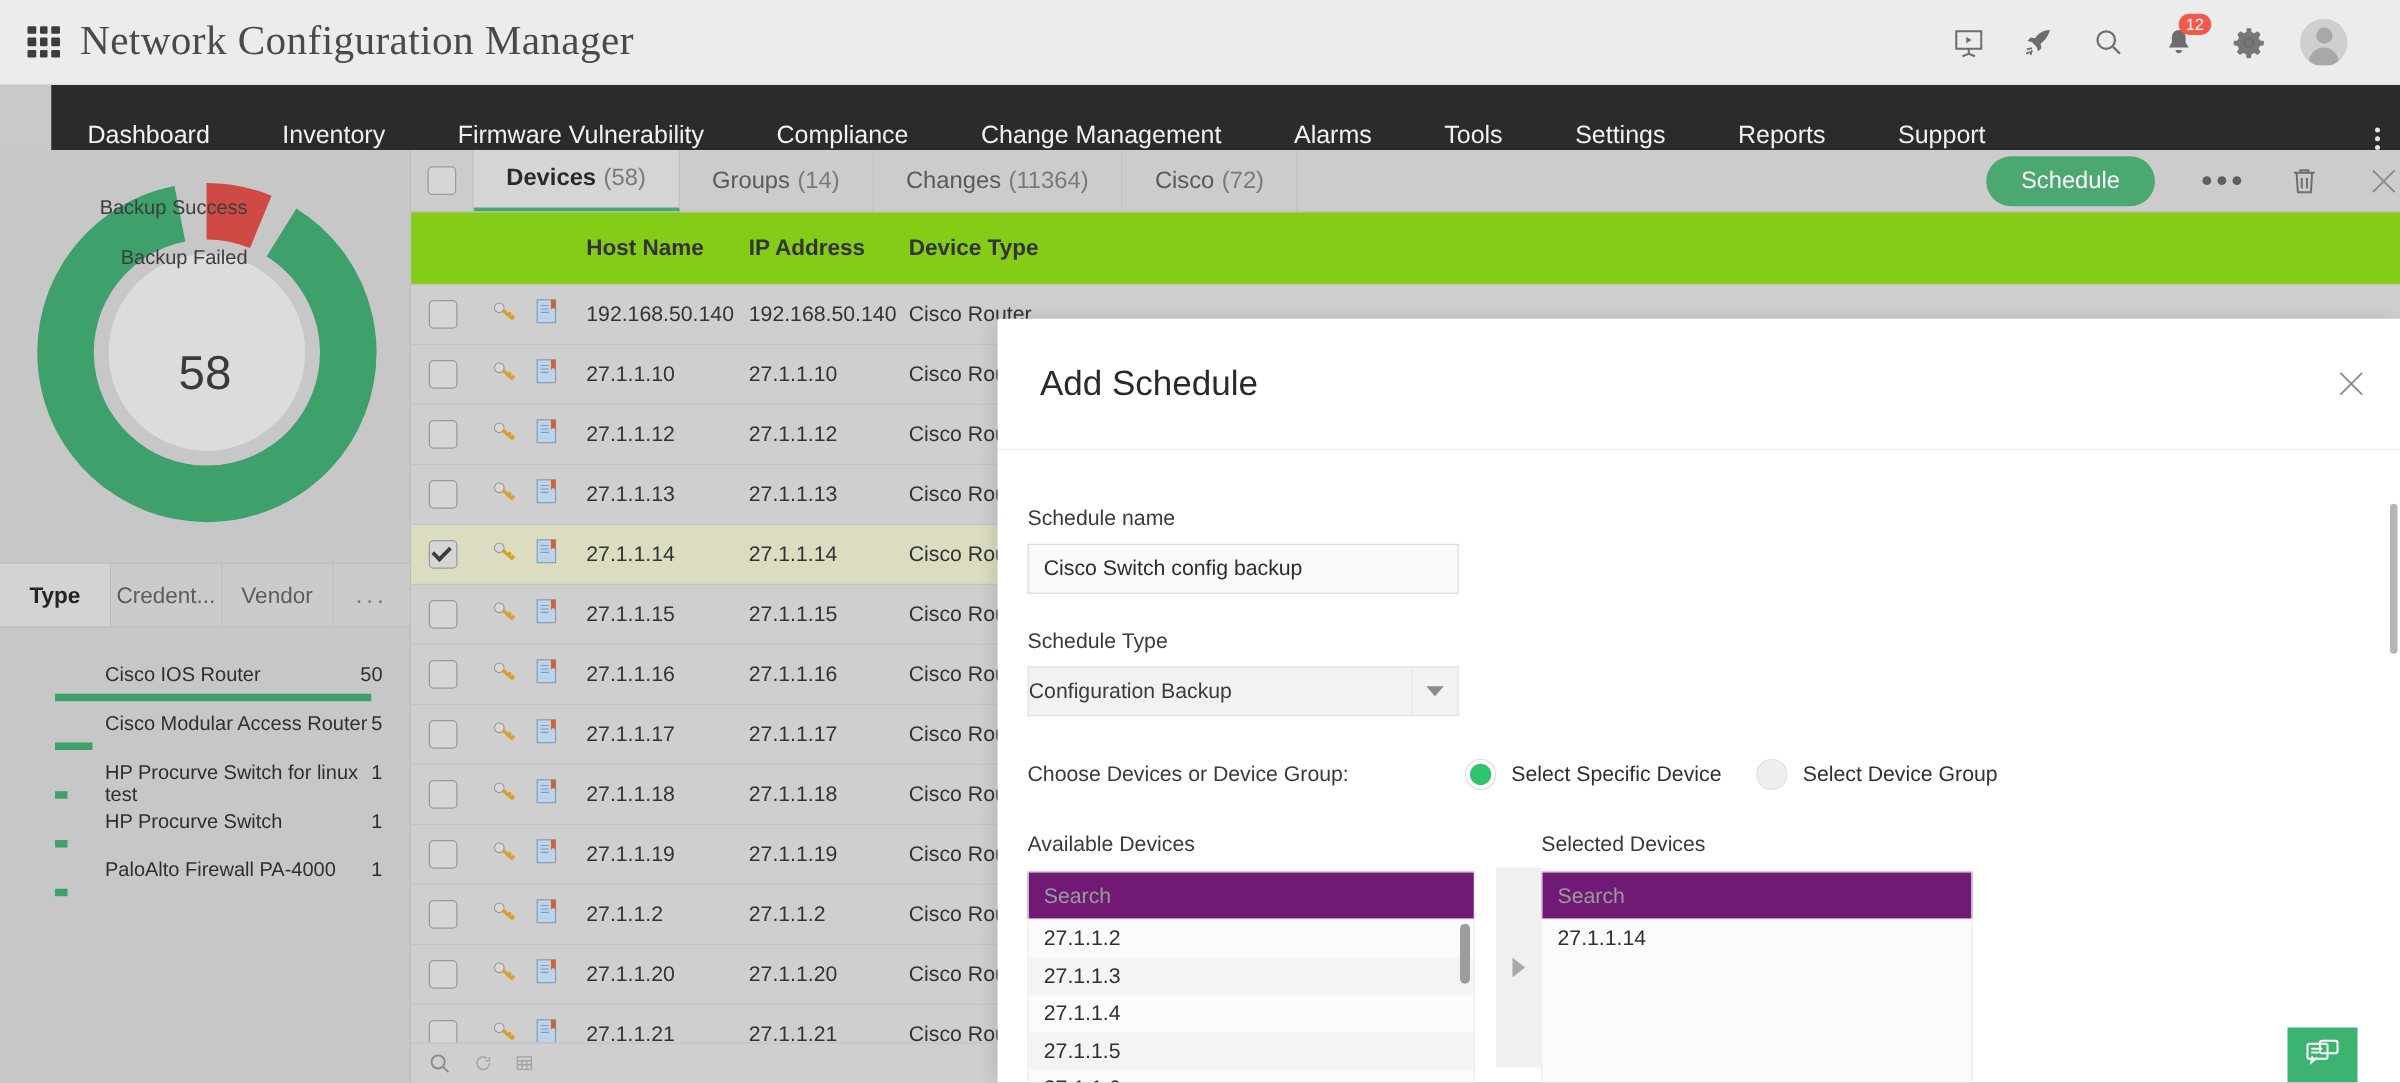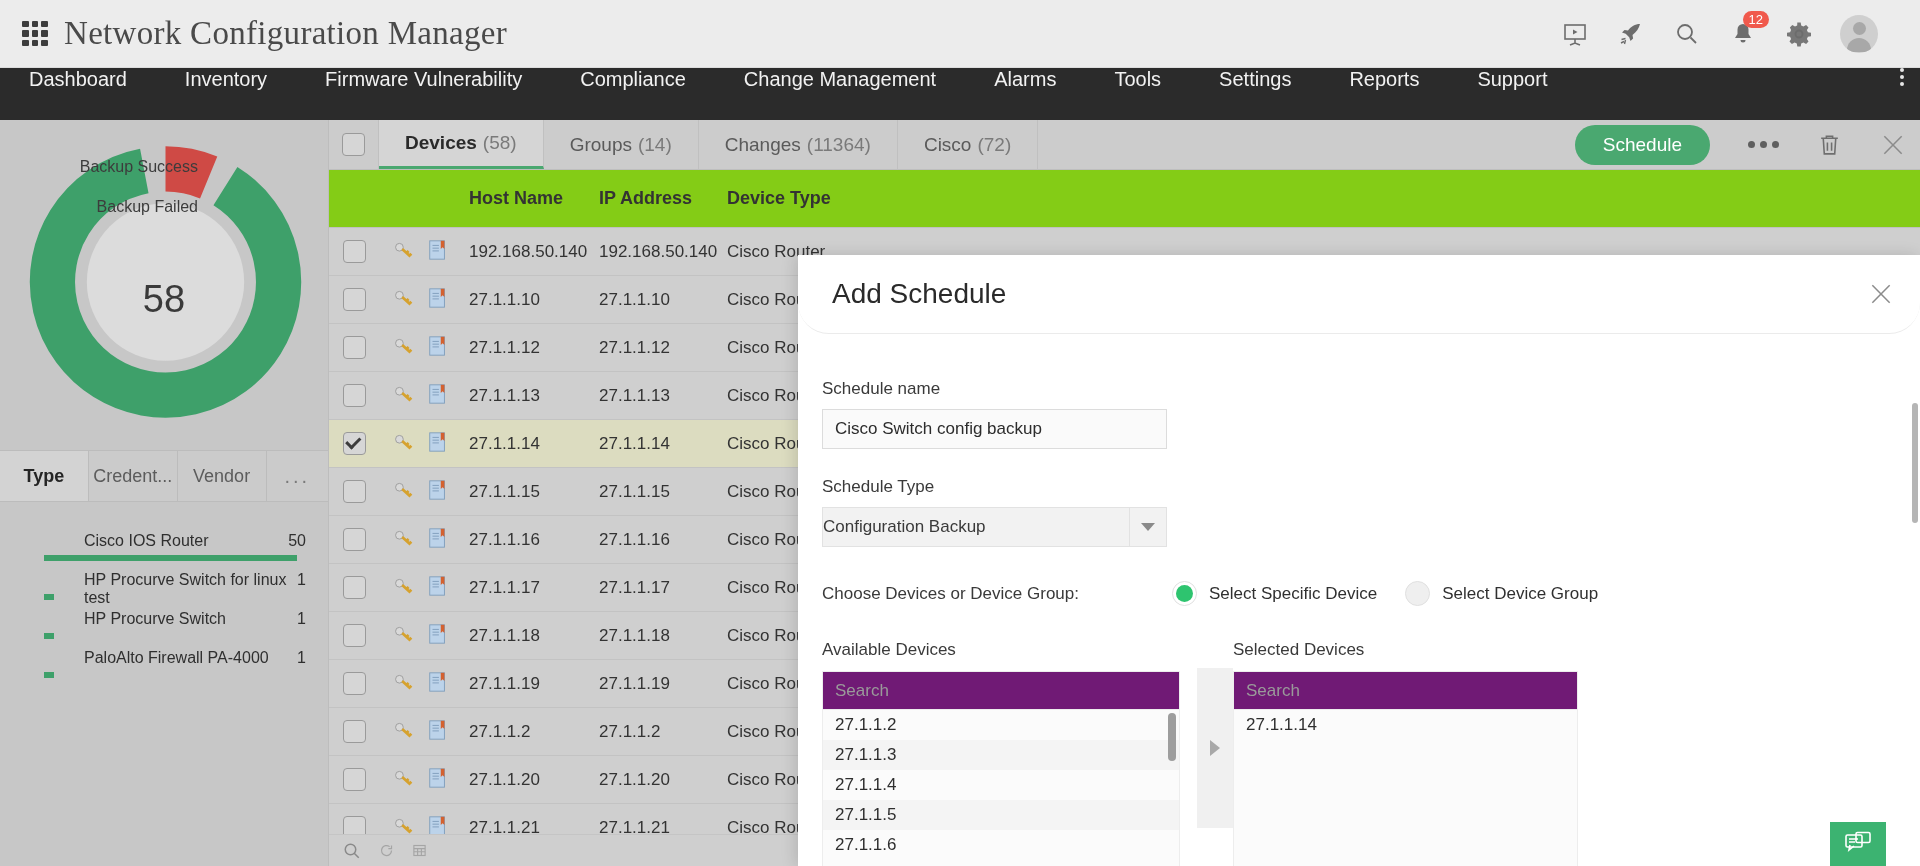--- a/index.html
+++ b/index.html
@@ -40,22 +40,22 @@
   }
   .avatar {
     width: 38px; height: 38px; border-radius: 50%;
     background: #cfcfcf; position: relative; overflow: hidden; cursor: pointer;
   }
   .avatar:before { content:""; position:absolute; width:13px; height:13px; border-radius:50%; background:#a8a8a8; left:12.5px; top:7px; }
   .avatar:after { content:""; position:absolute; width:24px; height:14px; border-radius:12px 12px 0 0; background:#a8a8a8; left:7px; top:23px; }
 
   
   .navbar {
-    height: 52px; background: #2b2b2b; display: flex; align-items: flex-start;
-    position: relative; z-index: 5;
+    height: 52px; background: #2b2b2b; display: flex; align-items: flex-end;
+    position: relative; z-index: 5; margin-left: 41px;
   }
   .navitem {
     color: #f2f2f2; font-size: 20px; padding: 0 29px; cursor: pointer;
     font-family: "Liberation Sans", sans-serif; white-space: nowrap;
   }
   .nav-kebab { margin-left: auto; margin-right: 16px; cursor:pointer; display:flex; flex-direction:column; gap:3px; }
   .nav-kebab i { width:4px; height:4px; border-radius:50%; background:#e6e6e6; display:block;}
 
   
   .body { position: absolute; top: 120px; left: 0; right: 0; bottom: 0; }
@@ -98,21 +98,21 @@
     background: #d6d6d6; cursor: pointer; display:flex; align-items:center; justify-content:center;
   }
   .cb.checked:after { content:""; width: 11px; height: 6px; border-left: 3px solid #3c3c3c; border-bottom: 3px solid #3c3c3c; transform: rotate(-45deg) translate(1px,-2px); }
   .tab {
     display:flex; align-items:center; padding: 0 26px; font-size: 19px; color: #5a5a5a;
     border-right: 1px solid #c0c0c0; cursor: pointer; background:#cccccc; white-space:nowrap;
   }
   .tab.active { background: #d5d5d5; color: #2a2a2a; border-bottom: 3px solid #4aa870; }
   .tab .tcnt { color:#7a7a7a; margin-left:6px; }
   .tab.active .tlabel { font-weight: bold; }
-  .tabactions { margin-left: auto; display:flex; align-items:center; gap: 38px; padding-right: 14px; }
+  .tabactions { margin-left: auto; display:flex; align-items:center; gap: 38px; }
   .schedule-btn {
     background: #4aa870; color: #fff; font-size: 19px; border: none; border-radius: 20px;
     padding: 9px 28px; cursor: pointer; font-family: "Liberation Sans", sans-serif;
   }
   .dots-btn { display:flex; gap:5px; cursor:pointer; }
   .dots-btn i { width:7px;height:7px;border-radius:50%;background:#5f5f5f;display:block;}
   .icon-btn { cursor:pointer; color:#6e6e6e; display:flex; }
 
   .thead { height: 58px; display:flex; align-items:center; background:#84cc16; border-bottom:1px solid #c0c0c0; }
   .th { font-size: 18px; color: #333; font-weight: bold; }
@@ -133,21 +133,21 @@
     border-top: 1px solid #c5c5c5;
   }
   .footbar .fi { color:#8a8a8a; cursor:pointer; display:flex; }
 
   
   .modal {
     position:absolute; left: 798px; top: 135px; right: 0; bottom: 0;
     background: #ffffff; box-shadow: -3px 0 14px rgba(0,0,0,.13); z-index: 20;
     overflow: hidden;
   }
-  .modal-head { height: 79px; display:flex; align-items:center; border-bottom: 1px solid #ebebeb; border-radius: 31px; }
+  .modal-head { height: 105px; display:flex; align-items:center; border-bottom: 1px solid #ebebeb; }
   .modal-title { font-size: 28px; color: #2a2a2a; padding-left: 34px; font-weight: 400; }
   .modal-close { margin-left:auto; padding-right: 26px; cursor:pointer; color:#7f7f7f; display:flex; }
   .modal-body { padding: 45px 0 0 24px; }
   .flabel { font-size: 17px; color: #3a3a3a; margin-bottom: 10px; }
   .finput {
     width: 345px; height: 40px; border: 1px solid #dcdcdc; background: #fafafa;
     font-size: 17px; color: #2c2c2c; padding: 0 12px; font-family:"Liberation Sans",sans-serif;
     outline:none;
   }
   .fselectwrap { display:flex; width: 345px; margin-bottom: 6px; }
@@ -290,20 +290,25 @@
         <div class="ltab">Credent...</div>
         <div class="ltab">Vendor</div>
         <div class="ltab dots">...</div>
       </div>
 
       <div class="typelist">
         <div class="typerow">
           <div class="tname">Cisco IOS Router</div>
           <div class="tcount">50</div>
           <div class="tbar" style="width:253px"></div>
+        </div>
+        <div class="typerow">
+          <div class="tname">Cisco Modular Access Router</div>
+          <div class="tcount">5</div>
+          <div class="tbar" style="width:30px"></div>
         </div>
         <div class="typerow">
           <div class="tname">HP Procurve Switch for linux test</div>
           <div class="tcount">1</div>
           <div class="tbar" style="width:10px"></div>
         </div>
         <div class="typerow">
           <div class="tname">HP Procurve Switch</div>
           <div class="tcount">1</div>
           <div class="tbar" style="width:10px"></div>

